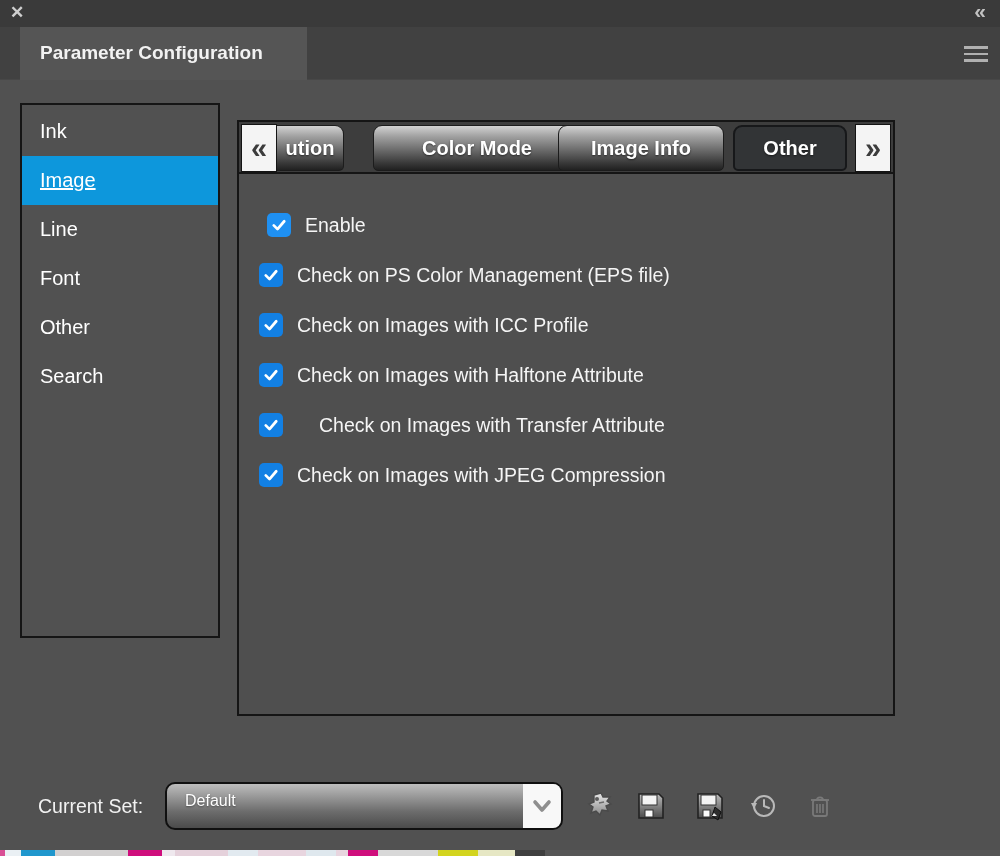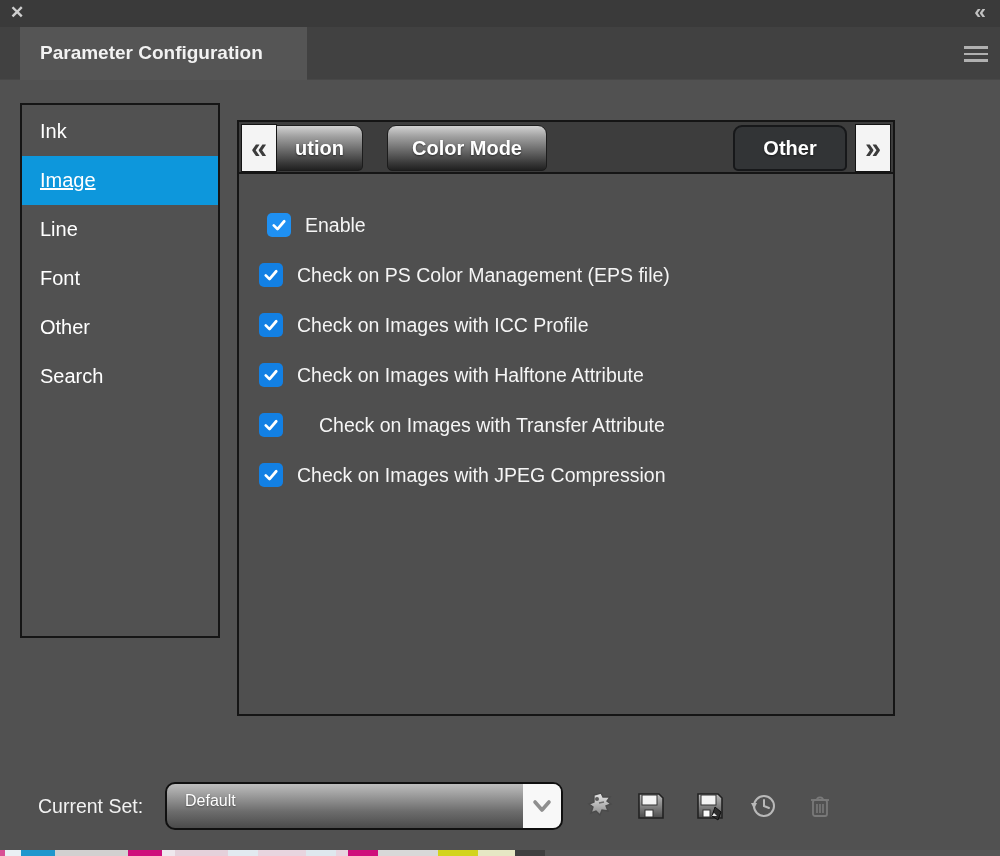--- a/index.html
+++ b/index.html
@@ -27,22 +27,22 @@
 
   
   .mainpanel { position:absolute; left:237px; top:120px; width:658px; height:596px; border:2px solid #151515; background:#4f4f4f; }
   .tabstrip { position:absolute; left:0; top:0; width:654px; height:52px; background:#3d3d3d; border-bottom:2px solid #151515; }
   .scrollbtn { position:absolute; top:2px; width:36px; height:48px; background:#f4f4f4; border:1px solid #141414; color:#3c3c3c; font-size:29px; font-weight:bold; text-align:center; line-height:44px; cursor:pointer; padding:0; font-family:"Liberation Sans",sans-serif; }
   .scrollbtn.left { left:2px; }
   .scrollbtn.right { right:2px; }
   .tab { position:absolute; top:3px; height:46px; line-height:44px; text-align:center; font-size:20px; font-weight:bold; color:#ffffff; text-shadow:0 1px 2px rgba(0,0,0,.55);
          background:linear-gradient(180deg,#d2d2d2 0%,#a0a0a0 24%,#6c6c6c 54%,#393939 84%,#202020 100%);
          border:1px solid #1c1c1c; border-radius:9px 9px 5px 5px; cursor:pointer; }
-  .tab.clipped { left:38px; width:86px; border-radius:0 9px 5px 0; border-left:none; }
-  .tab.t2 { left:148px; width:160px; }
+  .tab.clipped { left:38px; width:67px; border-radius:0 9px 5px 0; border-left:none; }
+  .tab.t2 { left:134px; width:208px; }
   .tab.t3 { left:319px; width:166px; }
   .tab.active { left:494px; width:114px; background:#323436; border:2px solid #17181a; line-height:42px; }
 
   
   .content { position:absolute; left:0; top:54px; width:608px; height:538px; }
   .optrow { position:absolute; left:20px; height:30px; display:flex; align-items:center; gap:14px; }
   .optrow.indent { left:28px; }
   .checkbox { width:24px; height:24px; border-radius:5px; background:var(--checkbox-blue); display:flex; align-items:center; justify-content:center; cursor:pointer; flex:0 0 auto; }
   .checkbox.bright { background:var(--checkbox-blue-bright); }
   .optlabel { font-size:19.5px; color:#f5f5f5; white-space:nowrap; }
@@ -87,20 +87,21 @@
     <div class="side-item">Font</div>
     <div class="side-item">Other</div>
     <div class="side-item">Search</div>
   </div>
 
   <div class="mainpanel">
     <div class="tabstrip">
       <button class="scrollbtn left">«</button>
       <div class="tab clipped">ution</div>
       <div class="tab t2">Color Mode</div>
+      <div class="tab t3">Image Info</div>
       <div class="tab active">Other</div>
       <button class="scrollbtn right">»</button>
     </div>
 
     <div class="content">
       <div class="optrow indent" style="top:34px;">
         <span class="checkbox bright">
           <svg width="18" height="18" viewBox="0 0 24 24">
               <path d="M5 12.5 L10 17.5 L19 7" fill="none" stroke="#ffffff" stroke-width="3.6" stroke-linecap="round" stroke-linejoin="round"></path>
             </svg>

